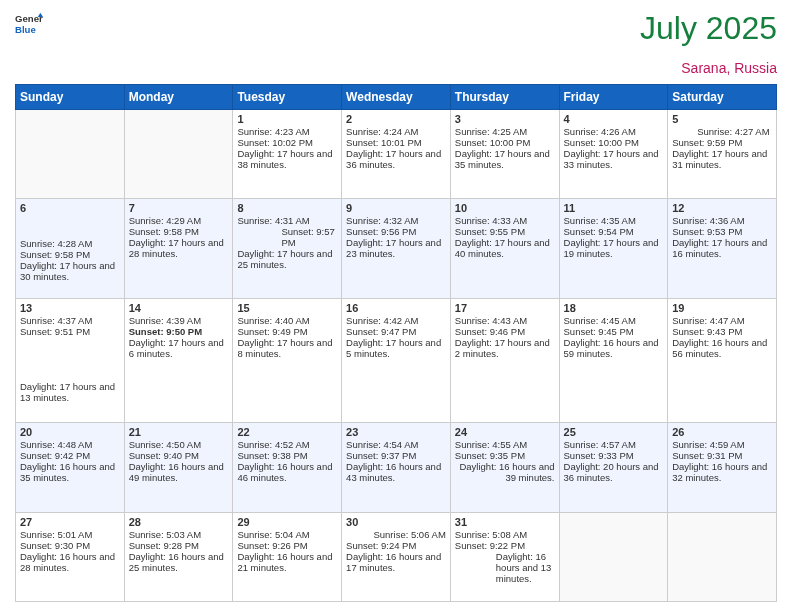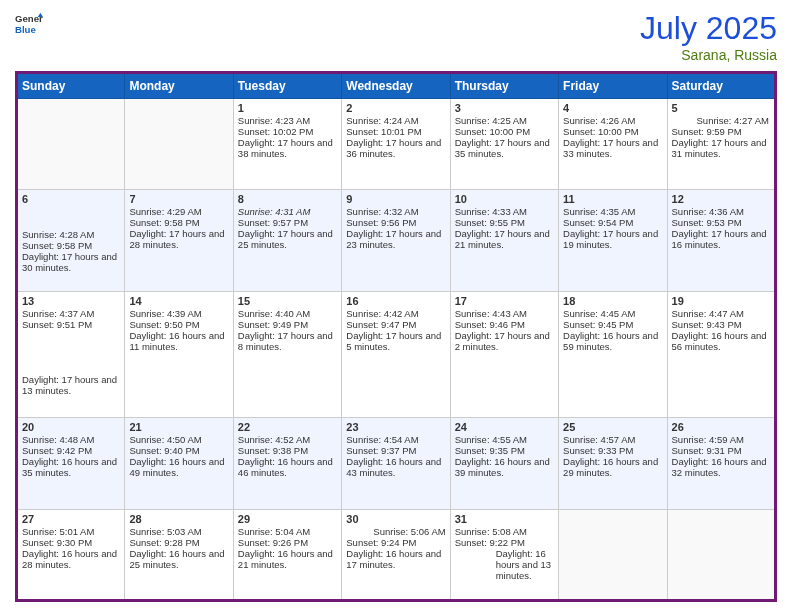--- a/index.html
+++ b/index.html
@@ -30,30 +30,31 @@
     }
     .logo-icon {
       width: 28px;
       height: 28px;
     }
     .title-block {
       text-align: right;
     }
     .month-year {
       font-size: 32px;
-      color: #1d4ed8;
+      color: #15803d;
       font-weight: normal;
     }
     .location {
       font-size: 14px;
-      color: #4d7c0f;
+      color: #be185d;
+      margin-top: 13px;
     }
     .calendar {
       flex: 1;
-      border: 3px solid #701a75;
+      border: 1px solid #701a75;
       border-collapse: collapse;
       width: 100%;
       table-layout: fixed;
     }
     .calendar th {
       background: #1565c0;
       color: #fff;
       font-size: 12px;
       font-weight: bold;
       padding: 5px 4px;
@@ -154,35 +155,35 @@
             <span style="display: block;">Daylight: 17 hours and 30 minutes.</span>
           </td>
           <td>
             <span class="day-num">7</span>
             <span style="display: block;">Sunrise: 4:29 AM</span>
             <span style="display: block;">Sunset: 9:58 PM</span>
             <span style="display: block;">Daylight: 17 hours and 28 minutes.</span>
           </td>
           <td>
             <span class="day-num">8</span>
-            <span style="display: block; font-style: italic;">Sunrise: 4:31 AM</span>
-            <span style="display: block;">Sunset: 9:57 PM</span>
+            <span style="display: block;">Sunrise: 4:31 AM</span>
+            <span style="display: block; margin-left: 44px;">Sunset: 9:57 PM</span>
             <span style="display: block;">Daylight: 17 hours and 25 minutes.</span>
           </td>
           <td>
             <span class="day-num">9</span>
             <span style="display: block;">Sunrise: 4:32 AM</span>
             <span style="display: block;">Sunset: 9:56 PM</span>
             <span style="display: block;">Daylight: 17 hours and 23 minutes.</span>
           </td>
           <td>
             <span class="day-num">10</span>
             <span style="display: block;">Sunrise: 4:33 AM</span>
             <span style="display: block;">Sunset: 9:55 PM</span>
-            <span style="display: block;">Daylight: 17 hours and 21 minutes.</span>
+            <span style="display: block;">Daylight: 17 hours and 40 minutes.</span>
           </td>
           <td>
             <span class="day-num">11</span>
             <span style="display: block;">Sunrise: 4:35 AM</span>
             <span style="display: block;">Sunset: 9:54 PM</span>
             <span style="display: block;">Daylight: 17 hours and 19 minutes.</span>
           </td>
           <td>
             <span class="day-num">12</span>
             <span style="display: block;">Sunrise: 4:36 AM</span>
@@ -193,22 +194,22 @@
         <tr>
           <td>
             <span class="day-num">13</span>
             <span style="display: block;">Sunrise: 4:37 AM</span>
             <span style="display: block;">Sunset: 9:51 PM</span>
             <span style="display: block; margin-top: 44px;">Daylight: 17 hours and 13 minutes.</span>
           </td>
           <td>
             <span class="day-num">14</span>
             <span style="display: block;">Sunrise: 4:39 AM</span>
-            <span style="display: block;">Sunset: 9:50 PM</span>
-            <span style="display: block;">Daylight: 16 hours and 11 minutes.</span>
+            <span style="display: block; font-weight: bold;">Sunset: 9:50 PM</span>
+            <span style="display: block;">Daylight: 17 hours and 6 minutes.</span>
           </td>
           <td>
             <span class="day-num">15</span>
             <span style="display: block;">Sunrise: 4:40 AM</span>
             <span style="display: block;">Sunset: 9:49 PM</span>
             <span style="display: block;">Daylight: 17 hours and 8 minutes.</span>
           </td>
           <td>
             <span class="day-num">16</span>
             <span style="display: block;">Sunrise: 4:42 AM</span>
@@ -256,27 +257,27 @@
           <td>
             <span class="day-num">23</span>
             <span style="display: block;">Sunrise: 4:54 AM</span>
             <span style="display: block;">Sunset: 9:37 PM</span>
             <span style="display: block;">Daylight: 16 hours and 43 minutes.</span>
           </td>
           <td>
             <span class="day-num">24</span>
             <span style="display: block;">Sunrise: 4:55 AM</span>
             <span style="display: block;">Sunset: 9:35 PM</span>
-            <span style="display: block;">Daylight: 16 hours and 39 minutes.</span>
+            <span style="display: block; text-align: right;">Daylight: 16 hours and 39 minutes.</span>
           </td>
           <td>
             <span class="day-num">25</span>
             <span style="display: block;">Sunrise: 4:57 AM</span>
             <span style="display: block;">Sunset: 9:33 PM</span>
-            <span style="display: block;">Daylight: 16 hours and 29 minutes.</span>
+            <span style="display: block;">Daylight: 20 hours and 36 minutes.</span>
           </td>
           <td>
             <span class="day-num">26</span>
             <span style="display: block;">Sunrise: 4:59 AM</span>
             <span style="display: block;">Sunset: 9:31 PM</span>
             <span style="display: block;">Daylight: 16 hours and 32 minutes.</span>
           </td>
         </tr>
         <tr>
           <td>

